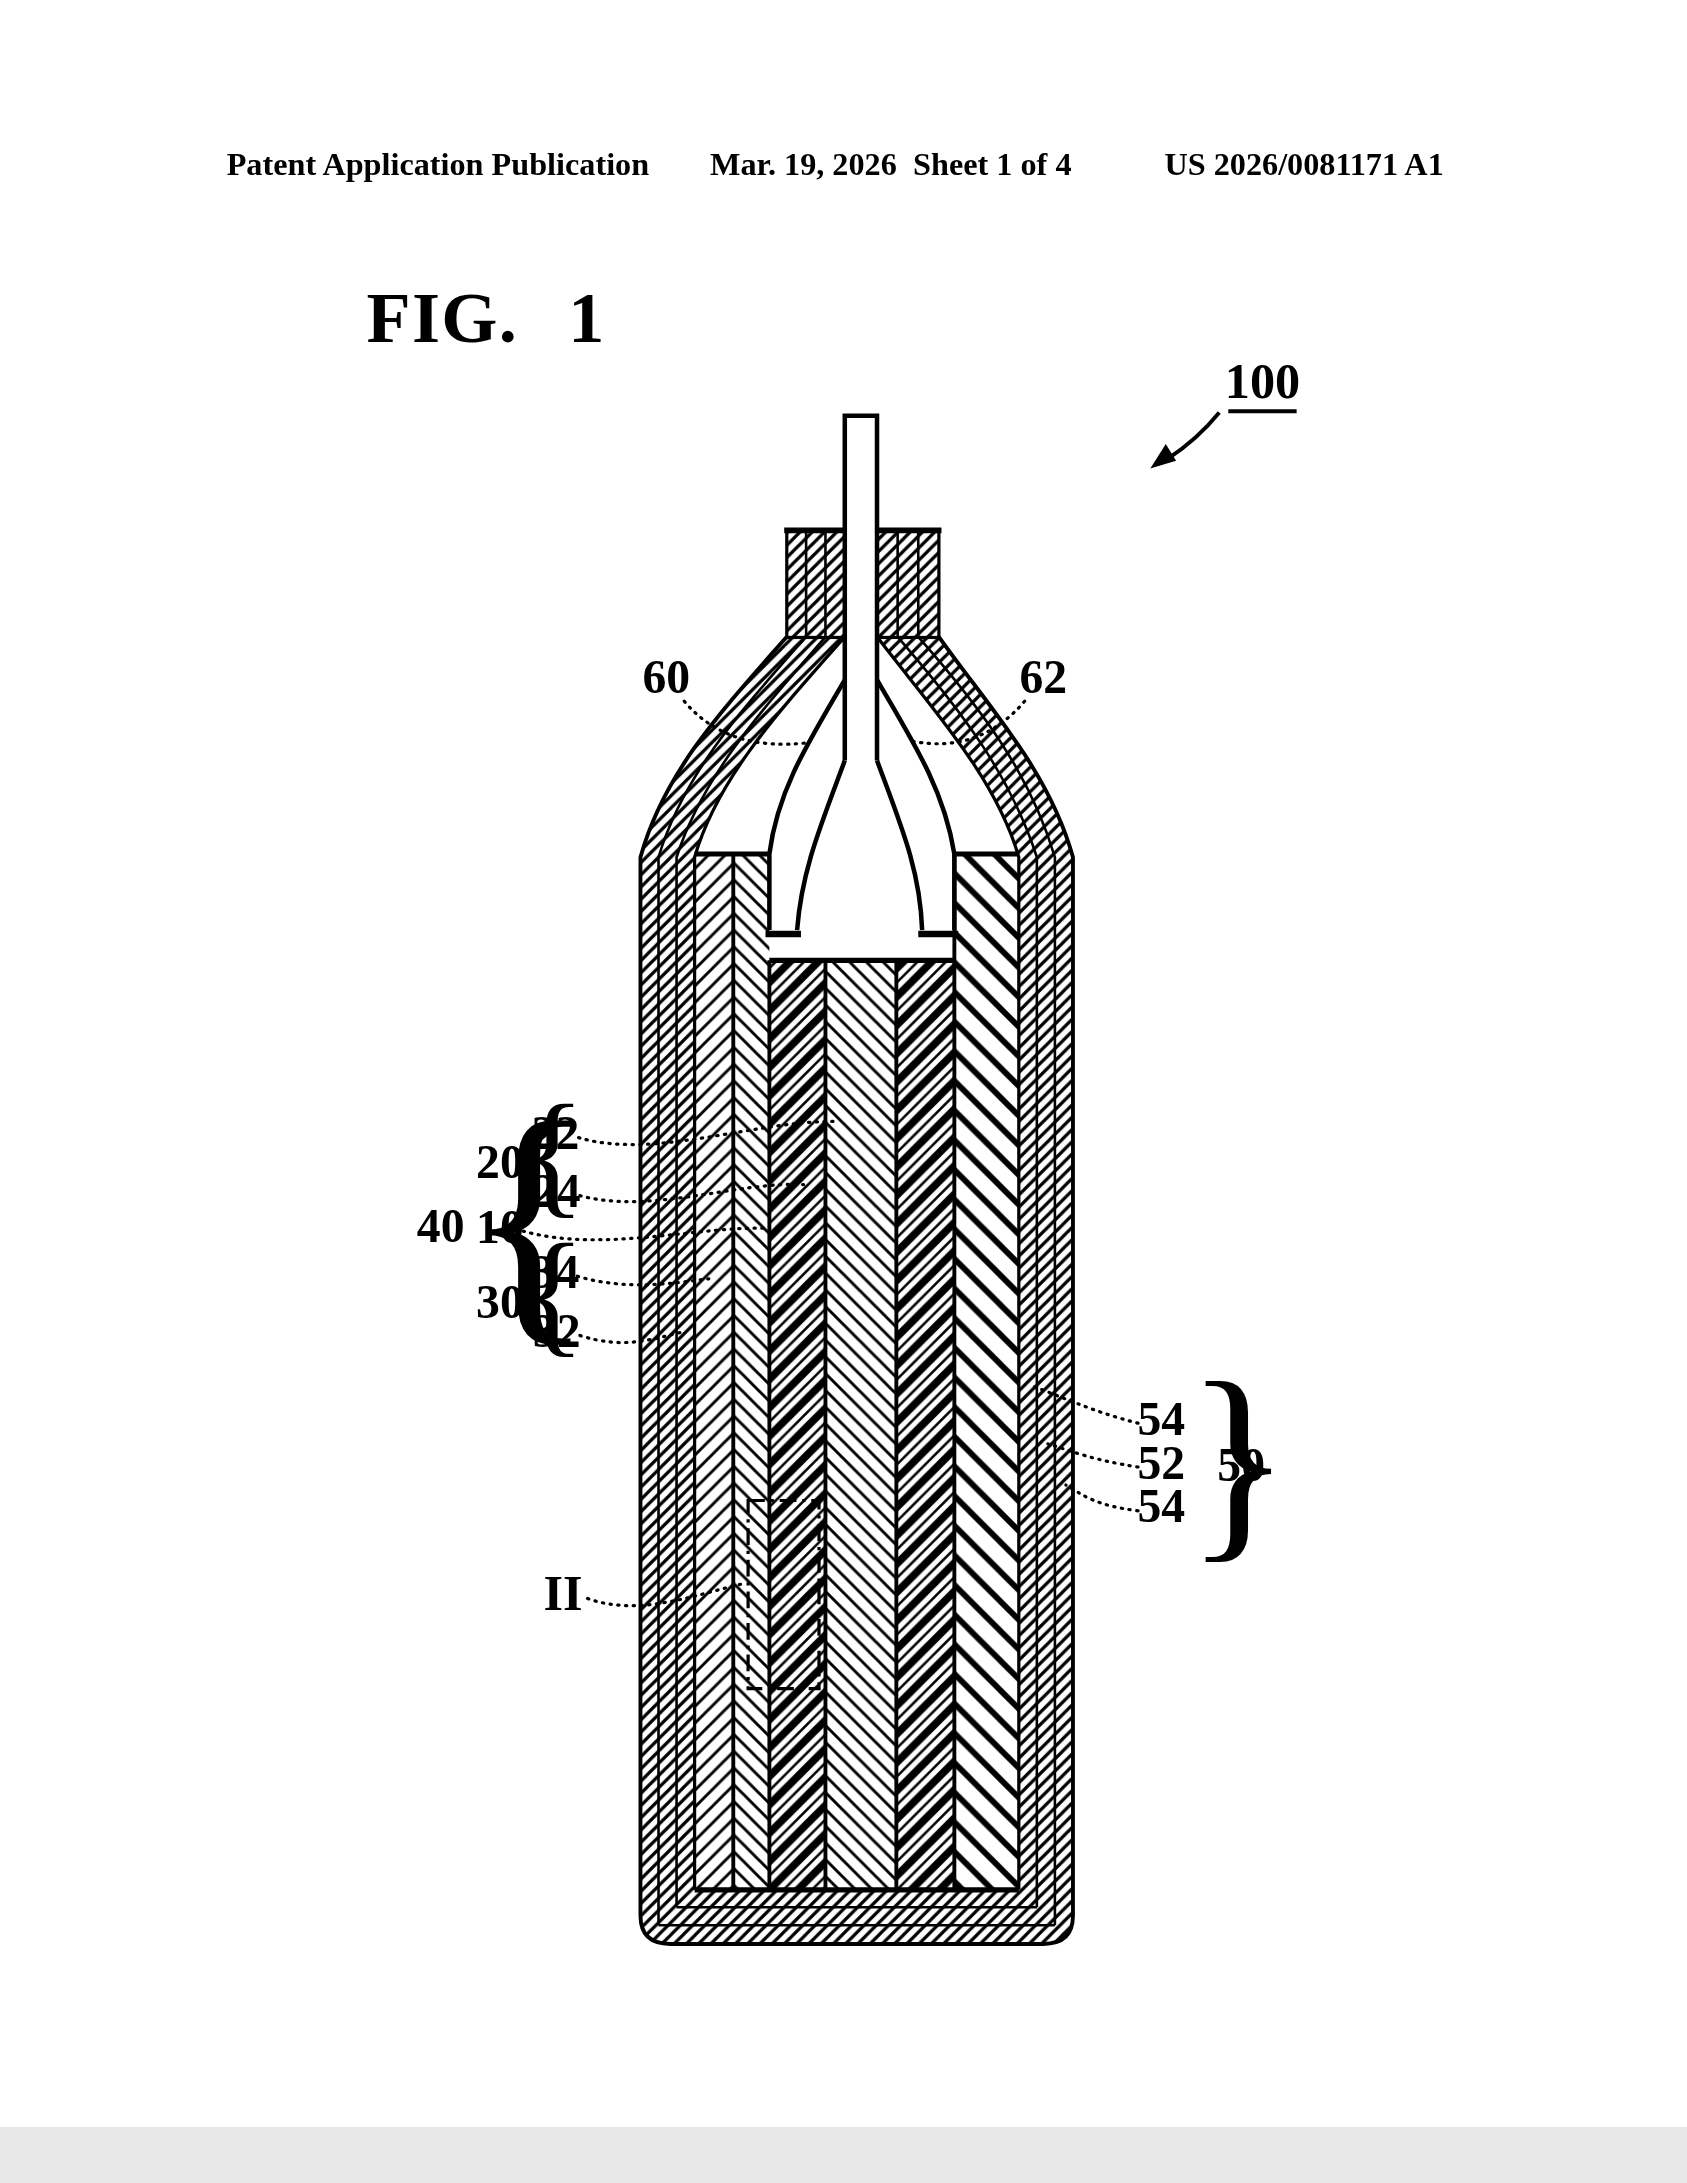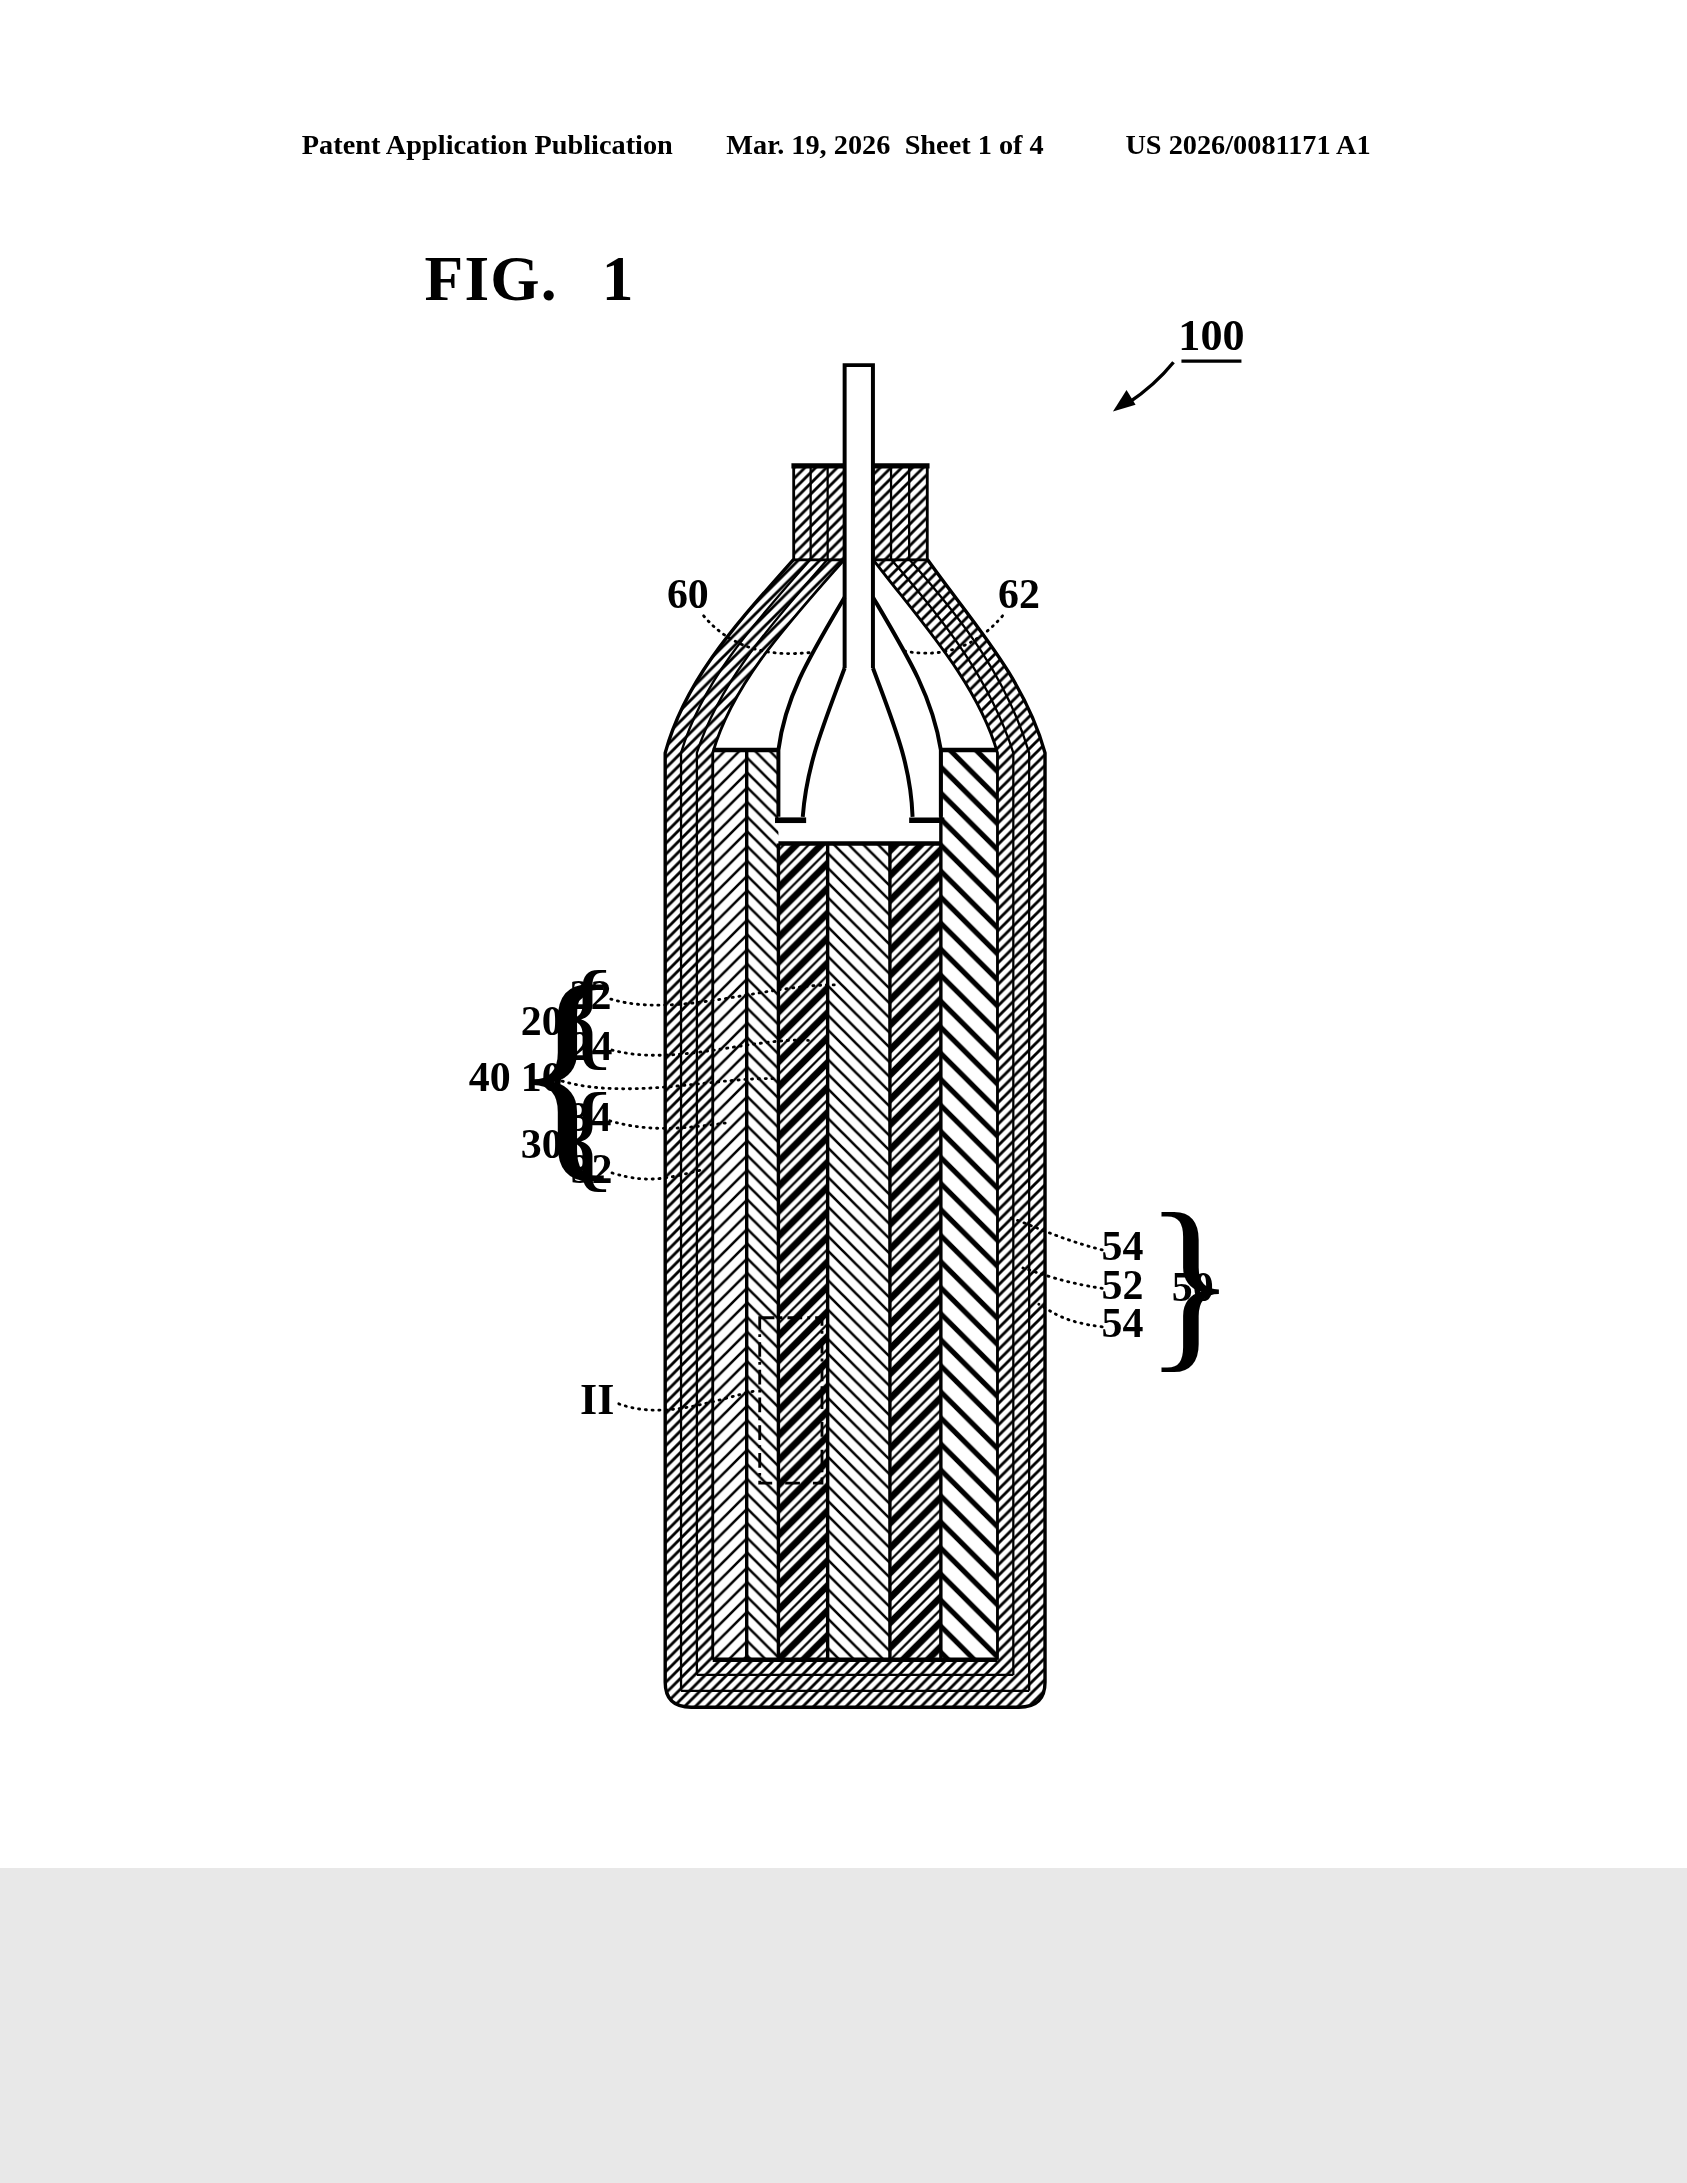--- a/index.html
+++ b/index.html
@@ -1,16 +1,16 @@
 <!DOCTYPE html>
 <html style="font-size:10.6px"><head>
 <meta charset="utf-8">
 <style>
   html,body{margin:0;padding:0;background:#e8e8e8;}
-  #page{position:relative;width:1687px;height:1868px;background:#ffffff;margin:0 auto;
+  #page{position:relative;width:1687px;height:2127px;background:#ffffff;margin:0 auto;
         font-family:"Liberation Serif", serif;}
   svg{position:absolute;left:0;top:0;width:100%;height:100%;}
   text{fill:#000;}
   .hdr{font-size:50px;font-weight:bold;}
   .fig{font-size:112px;font-weight:bold;word-spacing:48px;letter-spacing:2px;}
   .ref{font-size:74px;font-weight:bold;text-anchor:middle;}
   .ref-big{font-size:78px;font-weight:bold;text-anchor:middle;}
   .brace{font-weight:normal;}
   .leader{fill:none;stroke:#000;stroke-width:5;stroke-dasharray:2 10;stroke-linecap:round;}
   .edge{fill:none;stroke:#000;}

